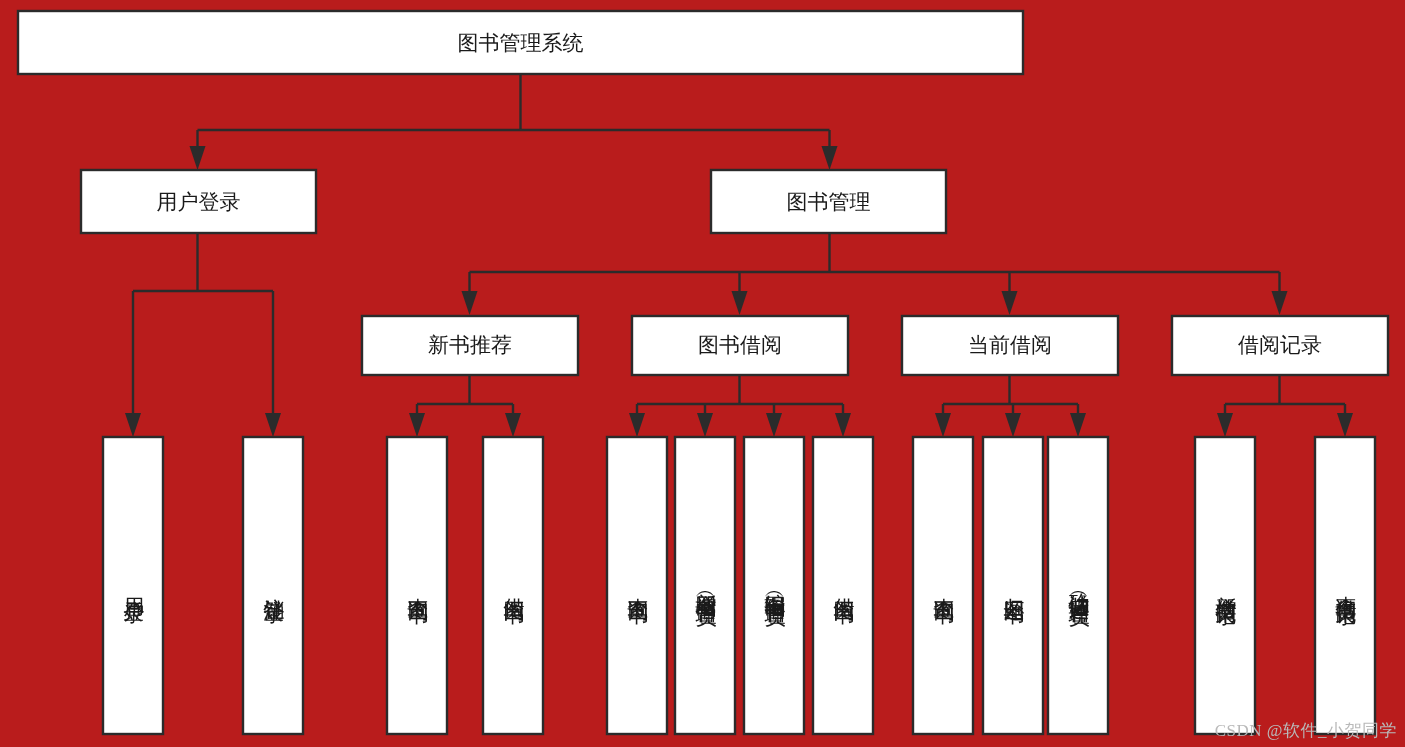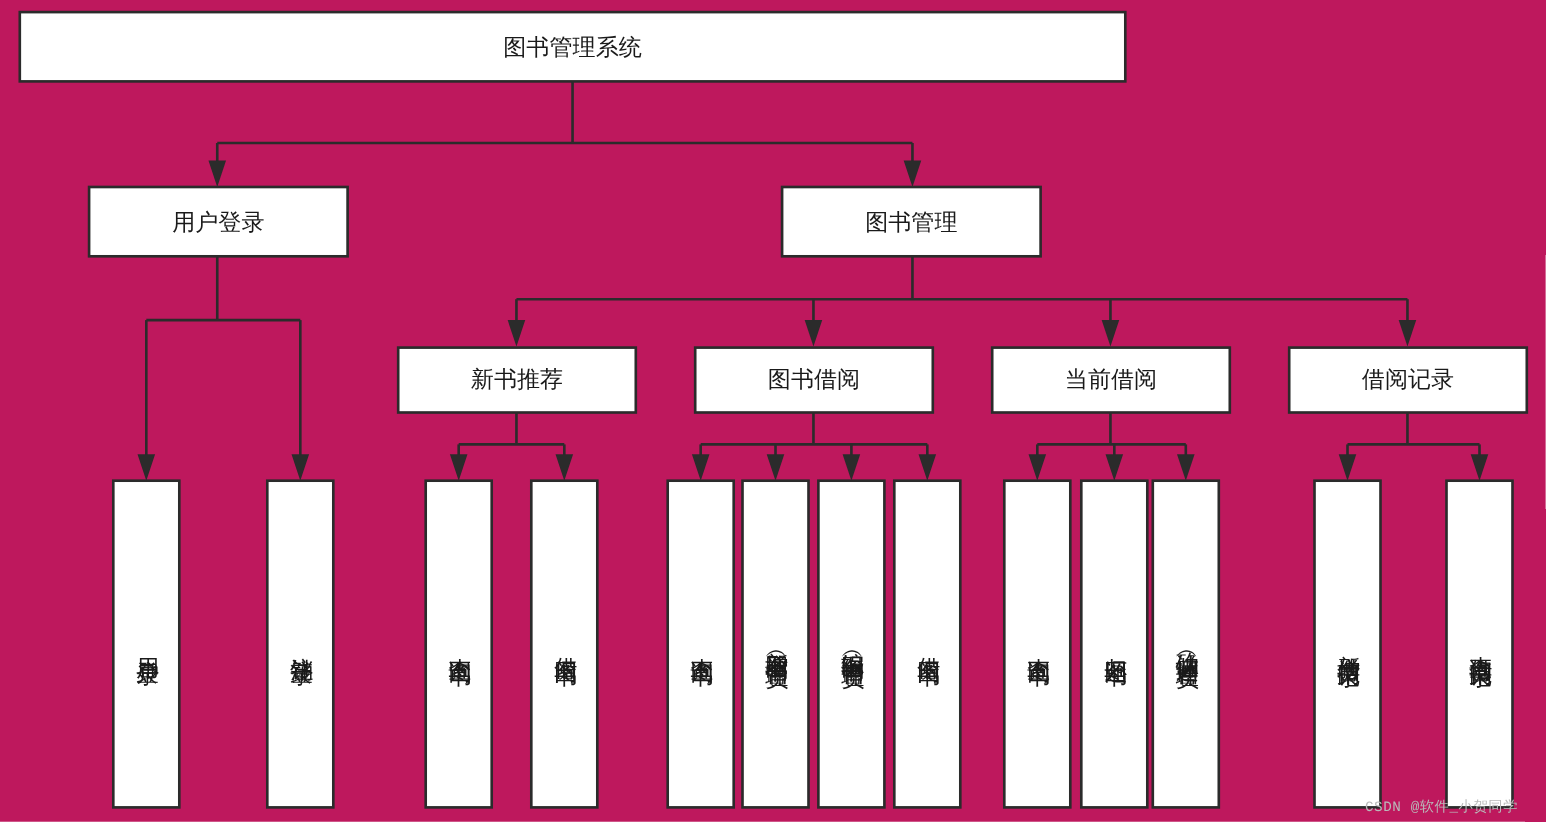--- a/index.html
+++ b/index.html
@@ -10,21 +10,21 @@
   body {
     width: 1405px;
     height: 747px;
     font-family: "DejaVu Sans", "Liberation Sans", sans-serif;
     overflow: hidden;
   }
   #diagram-root {
     position: relative;
     width: 1405px;
     height: 747px;
-    background: #be185d;
+    background: #b91c1c;
   }
   svg.flow {
     position: absolute;
     top: 0;
     left: 0;
     width: 1405px;
     height: 747px;
     display: block;
   }
   .node-box {
@@ -54,24 +54,24 @@
     font-size: 21px;
     fill: #1a1a1a;
     text-anchor: middle;
     dominant-baseline: middle;
     writing-mode: vertical-rl;
     text-orientation: upright;
     letter-spacing: 2px;
   }
   .watermark {
     position: absolute;
-    right: 25px;
+    right: 8px;
     bottom: 5px;
-    font-family: Liberation Mono, monospace;
-    font-size: 13px;
+    font-family: Liberation Serif, serif;
+    font-size: 17px;
     color: #b9b9b9;
     white-space: nowrap;
     letter-spacing: 0.5px;
   }
 </style>
 </head>
 <body>
 
 <div id="diagram-root">
 

